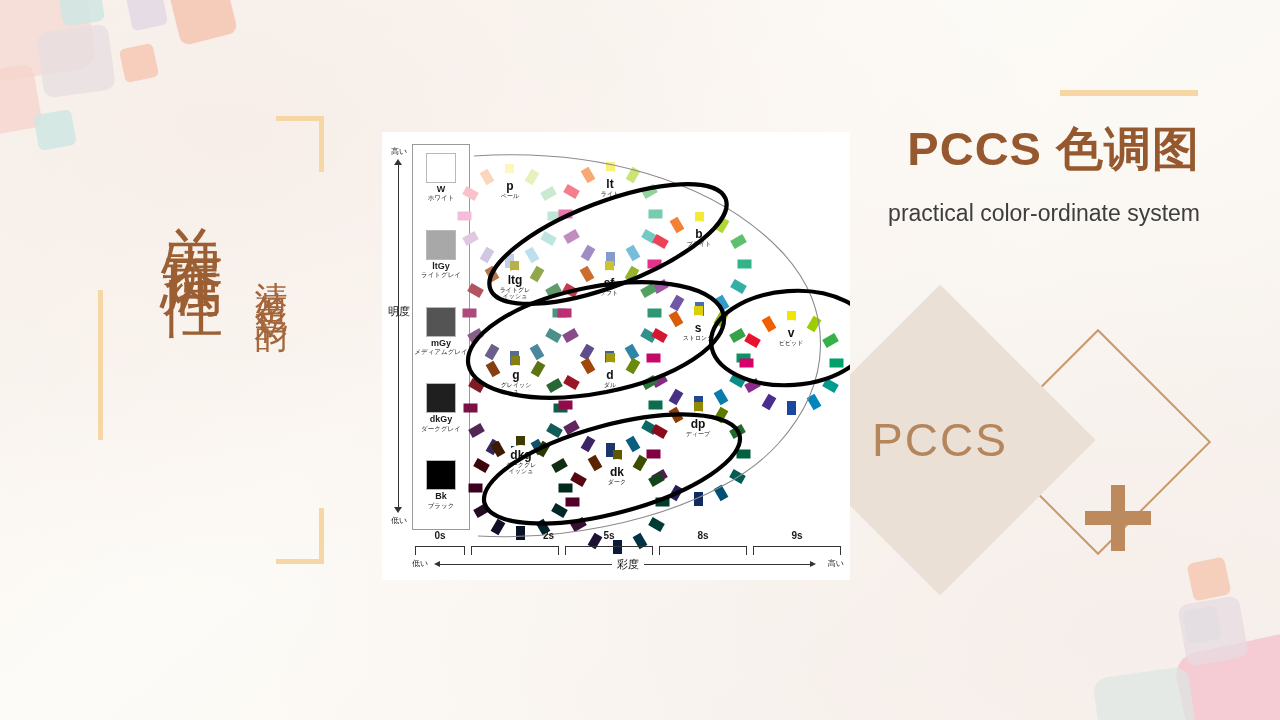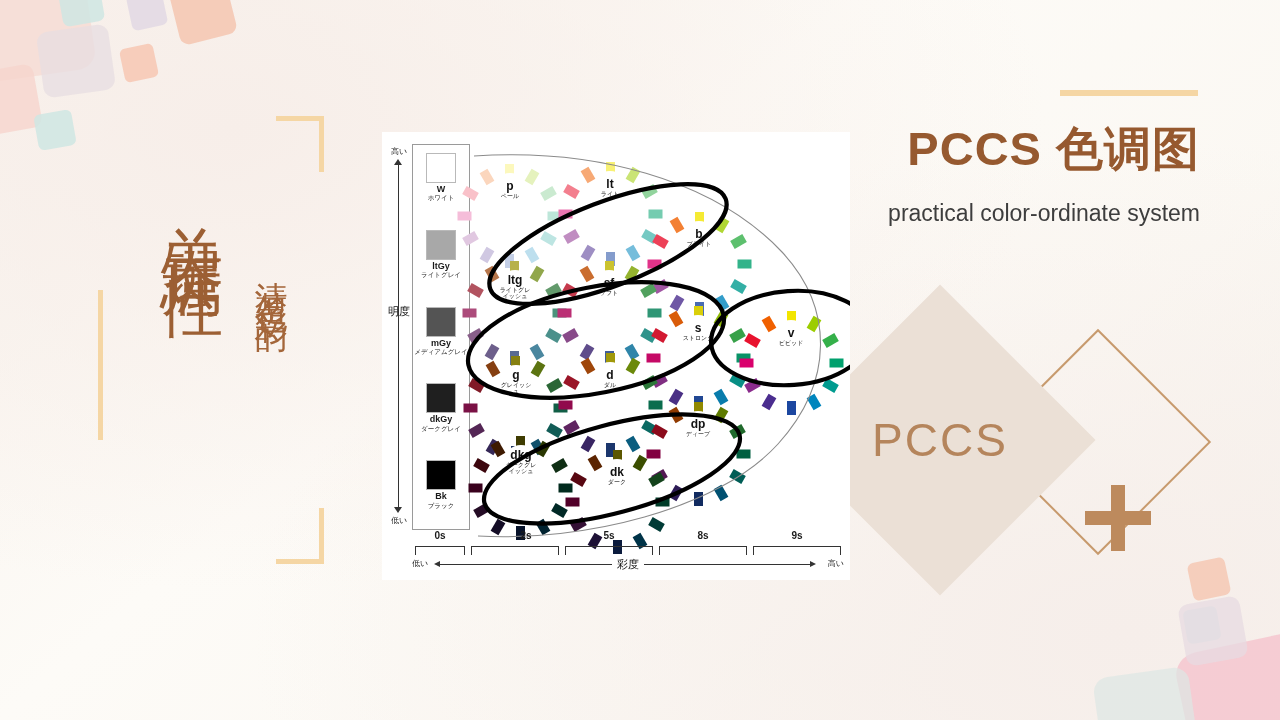--- a/index.html
+++ b/index.html
@@ -468,21 +468,21 @@
         <ellipse cx="226" cy="112" rx="126" ry="42" transform="rotate(-21 226 112)" fill="none" stroke="#000" stroke-width="4.2"></ellipse>
         <ellipse cx="214" cy="208" rx="130" ry="53" transform="rotate(-11 214 208)" fill="none" stroke="#000" stroke-width="4.2"></ellipse>
         <ellipse cx="409" cy="206" rx="80" ry="47" transform="rotate(-4 409 206)" fill="none" stroke="#000" stroke-width="4.2"></ellipse>
         <ellipse cx="230" cy="337" rx="132" ry="44" transform="rotate(-15 230 337)" fill="none" stroke="#000" stroke-width="4.2"></ellipse>
       </svg>
 
       <div id="axis-h">
         <div id="sat-ticks">
             <div class="sat-tick" style="left: 0px; width: 56px;">0s</div>
             <div class="sat-brace" style="left: 3px; width: 48px;"></div>
-            <div class="sat-tick" style="left: 67px; width: 94px;">2s</div>
+            <div class="sat-tick" style="left: 48px; width: 94px; text-align: right;">2s</div>
             <div class="sat-brace" style="left: 59px; width: 86px;"></div>
             <div class="sat-tick" style="left: 150px; width: 94px;">5s</div>
             <div class="sat-brace" style="left: 153px; width: 86px;"></div>
             <div class="sat-tick" style="left: 244px; width: 94px;">8s</div>
             <div class="sat-brace" style="left: 247px; width: 86px;"></div>
             <div class="sat-tick" style="left: 338px; width: 94px;">9s</div>
             <div class="sat-brace" style="left: 341px; width: 86px;"></div>
           </div>
         <div id="sat-line">
           <span class="ar-l"></span>

